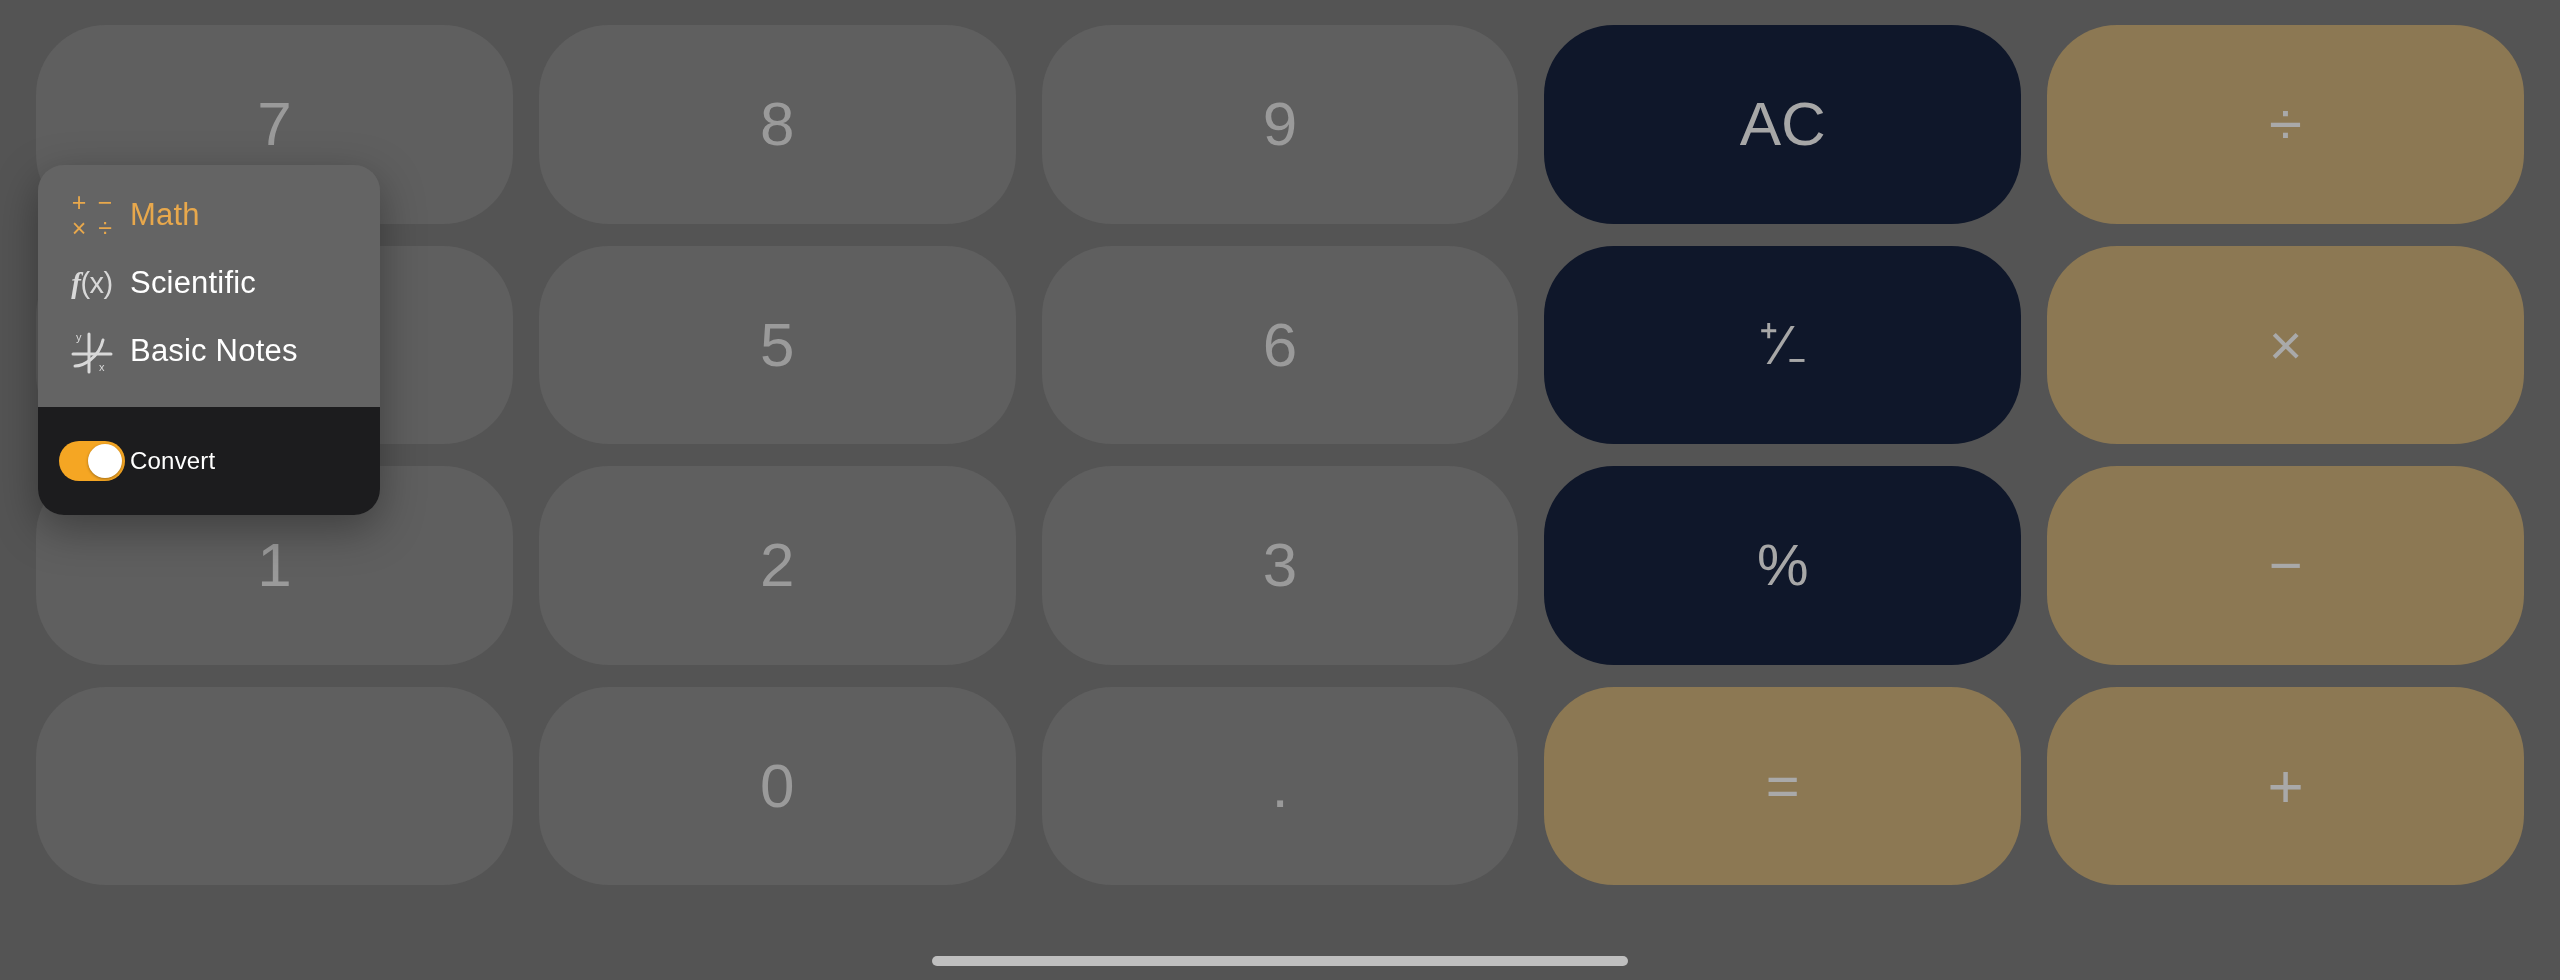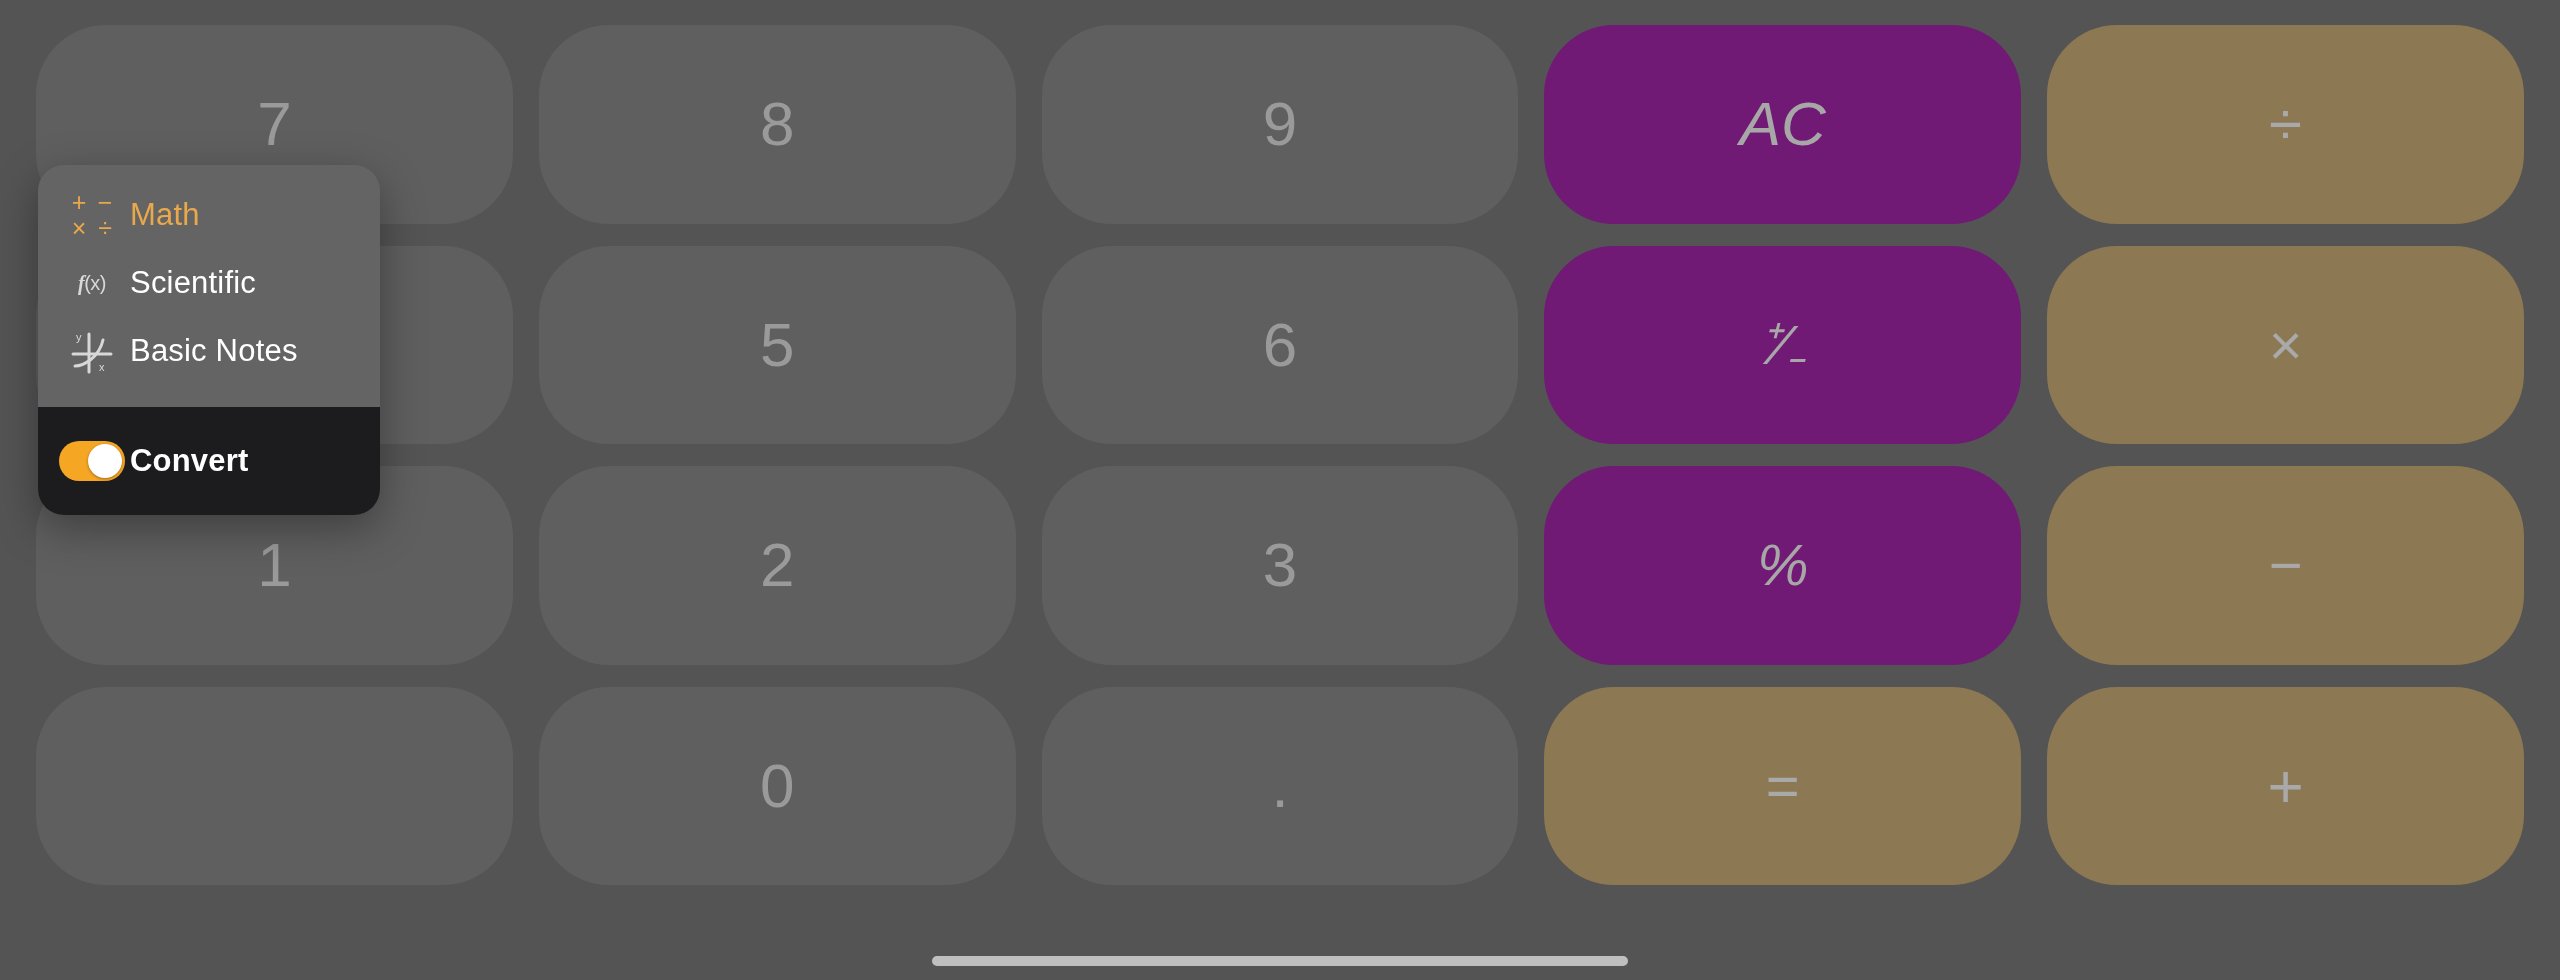--- a/index.html
+++ b/index.html
@@ -36,21 +36,21 @@
     justify-content:center;
     font-weight:300;
     user-select:none;
   }
   .key .glyph {
     line-height:1;
     display:block;
   }
 
   .key.num      { background:#5F5F5F; color:#9A9A9A; font-size:66px; }
-  .key.func     { background:#701a75; color:#A7A7A7; font-size:62px;font-style:italic; }
+  .key.func     { background:#0f172a; color:#A7A7A7; font-size:62px; }
   .key.op       { background:#8C7853; color:#A9A9A9; font-size:66px; }
   .key.dot      { background:#5F5F5F; color:#9A9A9A; font-size:66px; }
 
   .key.num .glyph, .key.dot .glyph { font-size:62px; }
 
   
   .g-div   { font-size:60px; }
   .g-mul   { font-size:58px; }
   .g-min   { font-size:58px; }
   .g-plus  { font-size:62px; }
@@ -104,21 +104,21 @@
     gap:4px;
     color:#E8A84C;
     font-size:25px;
     line-height:22px;
     text-align:center;
   }
   .icon-basic span { display:block; }
 
   .icon-fx {
     color:#D8D8D8;
-    font-size:20px;
+    font-size:29px;
     letter-spacing:-0.5px;
     white-space:nowrap;
   }
   .icon-fx i { font-family:"Liberation Serif", serif; font-style:italic; font-weight:700; }
 
   .icon-graph { width:46px; height:46px; }
 
   
   #convert-row {
     background:#1C1C1E;
@@ -142,22 +142,22 @@
   }
   .toggle .knob {
     position:absolute;
     top:3px; left:29px;
     width:34px; height:34px;
     border-radius:50%;
     background:#FFFFFF;
     box-shadow:0 1px 3px rgba(0,0,0,0.35);
   }
   #convert-label {
-    font-size:31px;
-    font-weight:700;
+    font-size:24px;
+    font-weight:400;
     color:#FFFFFF;
     letter-spacing:0.2px;
     white-space:nowrap;
   }
 
   
   #home-indicator {
     position:absolute;
     left:50%;
     transform:translateX(-50%);

